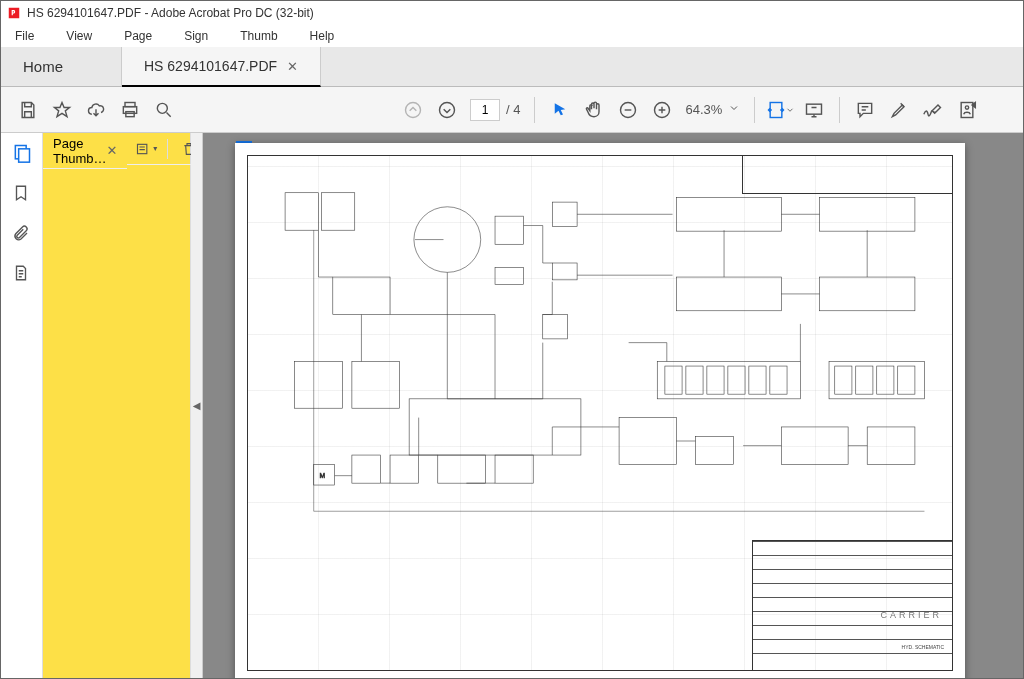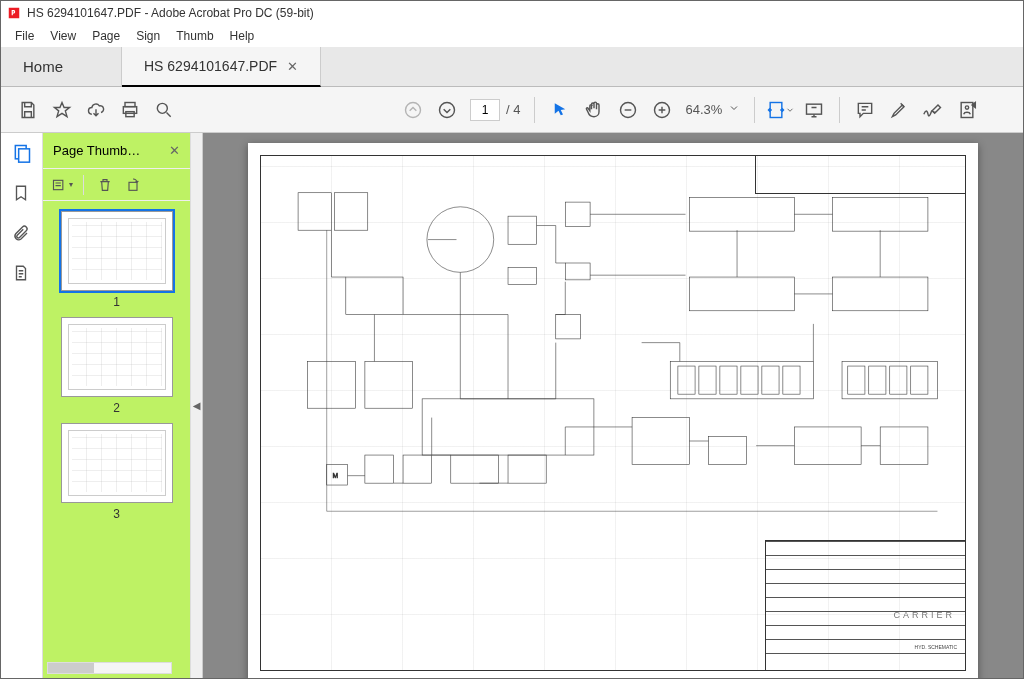--- a/index.html
+++ b/index.html
@@ -1,54 +1,54 @@
 <!DOCTYPE html>
 <html><head>
 <meta charset="utf-8">
 <style>
 *{margin:0;padding:0;box-sizing:border-box;font-family:"Segoe UI",Arial,sans-serif}
 body{width:1024px;height:679px;overflow:hidden;background:#fff;display:flex;flex-direction:column;border:1px solid #666}
 .titlebar{height:24px;background:#fff;display:flex;align-items:center;padding:0 6px;font-size:12px;color:#333}
 .titlebar svg{width:14px;height:14px;margin-right:6px}
-.menubar{height:22px;background:#fff;display:flex;align-items:center;padding:0 6px;font-size:12px;color:#333;gap:0}
+.menubar{height:22px;background:#fff;display:flex;align-items:center;padding:0 6px;font-size:12px;color:#333;gap:16px}
 .menubar span{padding:2px 8px;cursor:default}
 .tabbar{height:40px;background:#e8e8e8;display:flex;align-items:stretch;border-bottom:1px solid #bbb}
 .tab{display:flex;align-items:center;padding:0 22px;font-size:14px;color:#333;border-right:1px solid #ccc;background:#e8e8e8}
 .tab.home{width:121px;font-size:15px}
 .tab.active{background:#f5f5f5;border-bottom:2px solid #000000;margin-bottom:-1px}
 .tab .close{margin-left:10px;color:#666;font-size:13px}
 .toolbar{height:46px;background:#f5f5f5;display:flex;align-items:center;padding:0 10px;border-bottom:1px solid #ccc;color:#555}
 .toolbar .tbtn{width:34px;height:34px;display:flex;align-items:center;justify-content:center;cursor:pointer;border-radius:3px}
 .toolbar .sep{width:1px;height:26px;background:#ccc;margin:0 8px}
 .toolbar .pagenum{display:flex;align-items:center;font-size:13px;margin:0 6px}
 .toolbar .pagenum input{width:30px;height:22px;text-align:center;border:1px solid #ccc;font-size:12px;margin-right:6px}
 .toolbar .zoom{display:flex;font-size:13px;margin:0 6px}
 .toolbar .gap{flex:0 0 auto;width:215px}
 .main{flex:1;display:flex;min-height:0}
 .railbar{width:42px;background:#fff;border-right:1px solid #ddd;display:flex;flex-direction:column;align-items:center;padding-top:10px;gap:20px;color:#555}
 .railbar .ric{width:20px;height:20px;cursor:pointer}
 .railbar .ric.active{color:#1473e6}
-.thumbpanel{width:148px;background:#bef264;border-right:1px solid #ddd;display:flex;flex-direction:column}
+.thumbpanel{width:148px;background:#fde047;border-right:1px solid #ddd;display:flex;flex-direction:row}
 .thumbpanel .hdr{height:36px;display:flex;align-items:center;justify-content:space-between;padding:0 10px;font-size:13px;border-bottom:1px solid #eee}
 .thumbpanel .tbar2{height:32px;display:flex;align-items:center;padding:0 8px;gap:6px;border-bottom:1px solid #eee;color:#555}
 .thumbpanel .tbar2 .ib{width:22px;height:22px;display:flex;align-items:center;justify-content:center}
 .thumbpanel .tbar2 .vline{width:1px;height:20px;background:#ddd;margin:0 4px}
 .thumbs{flex:1;overflow-y:auto;padding:10px 8px;position:relative}
 .thumb{margin:0 auto 8px;display:flex;flex-direction:column;align-items:center}
 .thumb .pg{width:112px;height:80px;background:#fff;border:1px solid #999;position:relative;overflow:hidden}
 .thumb .pg.sel{outline:2px solid #1473e6}
 .thumb .lbl{font-size:12px;margin-top:4px;color:#333}
 .thumb .pg::before{content:"";position:absolute;inset:6px;border:1px solid #ccc}
 .thumb .pg::after{content:"";position:absolute;inset:10px;background:
  repeating-linear-gradient(90deg,#0000 0 14px,#aaa3 14px 15px),
  repeating-linear-gradient(0deg,#0000 0 10px,#aaa3 10px 11px)}
 .scrollhint{position:absolute;bottom:4px;left:4px;right:18px;height:12px;background:#f5f5f5;border:1px solid #ddd}
 .scrollhint::before{content:"";position:absolute;left:0;top:0;bottom:0;width:46px;background:#ccc}
 .collapse{width:12px;background:#f0f0f0;border-right:1px solid #ccc;display:flex;align-items:center;justify-content:center;color:#666;font-size:10px;cursor:pointer}
-.docarea{flex:1;background:#888;display:flex;align-items:flex-start;justify-content:center;overflow:auto;padding:10px 32px}
+.docarea{flex:1;background:#888;display:flex;align-items:flex-start;overflow:auto;padding:10px 32px}
 .page{width:730px;height:540px;background:#fff;box-shadow:0 2px 8px rgba(0,0,0,.4);position:relative;overflow:hidden}
 .schematic{position:absolute;inset:12px;border:1px solid #333}
 .schematic .tb{position:absolute;right:0;bottom:0;width:200px;height:130px;border-left:1px solid #333;border-top:1px solid #333}
 .schematic .tb div{border-top:1px solid #555;height:14px;font-size:4px;padding:1px 2px;color:#444}
 .schematic .tb2{position:absolute;right:0;top:0;width:210px;height:38px;border-left:1px solid #333;border-bottom:1px solid #333}
 .schematic .sgrid{position:absolute;inset:0;background:
  repeating-linear-gradient(90deg,#0000 0 70px,#3331 70px 71px),
  repeating-linear-gradient(0deg,#0000 0 55px,#3331 55px 56px)}
 .schematic .wiring{position:absolute;inset:18px 18px 140px 18px}
 .schematic .wiring svg{width:100%;height:100%}
@@ -57,21 +57,21 @@
 svg{display:block}
 </style>
 </head>
 <body>
 
 <div class="titlebar">
   <svg viewBox="0 0 24 24">
       <path fill="#ec1c24" d="M3 3h18v18H3z"></path>
       <path fill="#fff" d="M8 7h3c2 0 3 1 3 3s-1 3-3 3h-1v3H8zm2 4h1c.7 0 1-.5 1-1s-.3-1-1-1h-1z"></path>
     </svg>
-  <span>HS 6294101647.PDF - Adobe Acrobat Pro DC (59-bit)</span>
+  <span>HS 6294101647.PDF - Adobe Acrobat Pro DC (32-bit)</span>
 </div>
 
 <div class="menubar">
   <span>File</span>
   <span>View</span>
   <span>Page</span>
   <span>Sign</span>
   <span>Thumb</span>
   <span>Help</span>
 </div>

